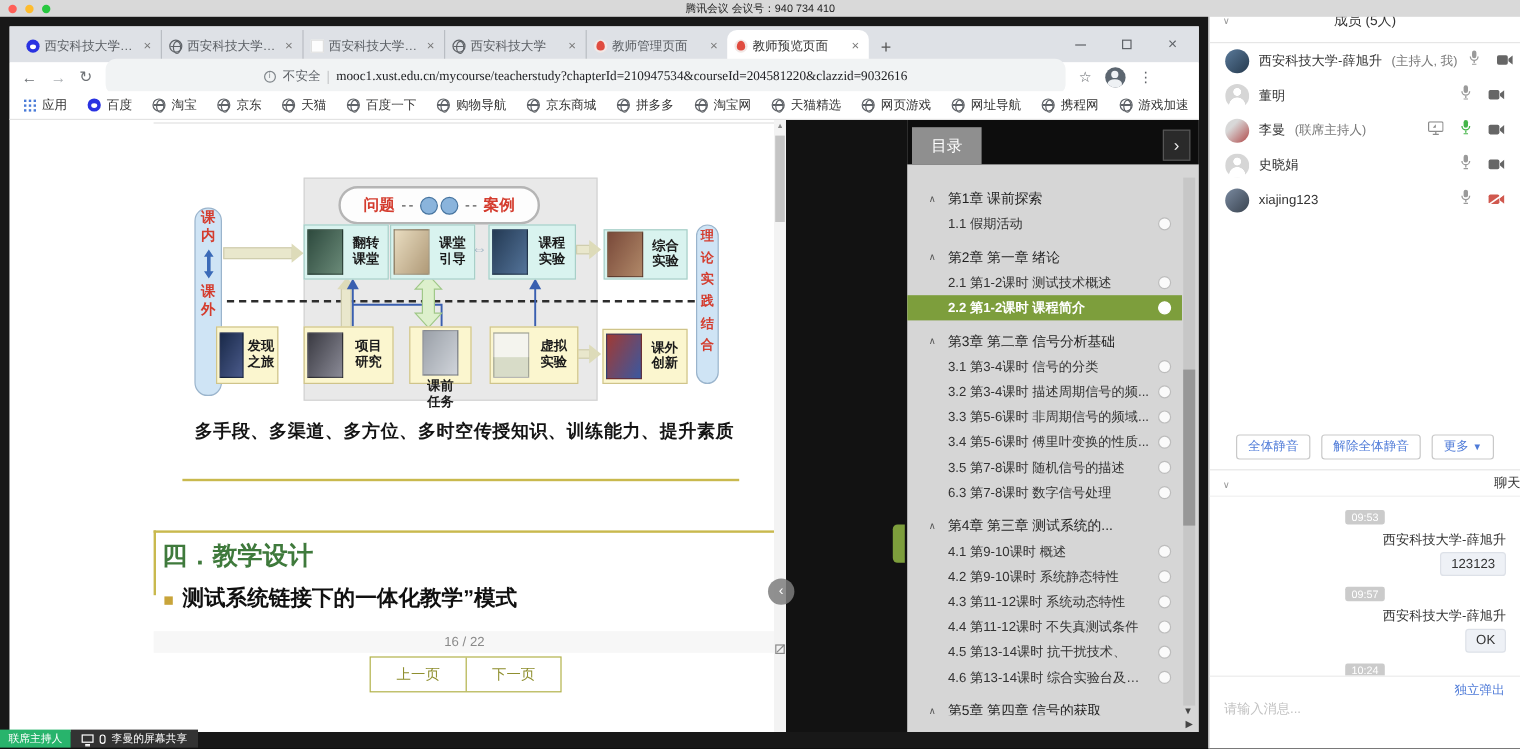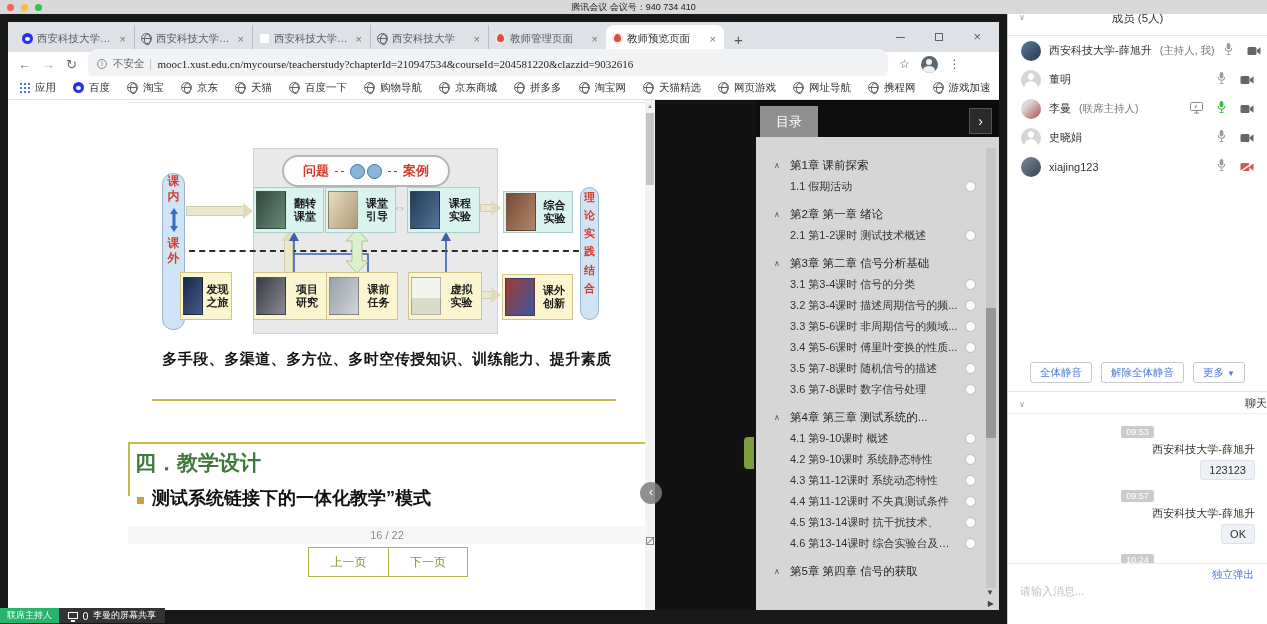--- a/index.html
+++ b/index.html
@@ -39,21 +39,21 @@
   .newtab { font-size:15px; color:#555; padding:0 10px 4px 10px; }
   .winctl { margin-left:auto; display:flex; align-items:center; gap:30px; padding:0 18px; height:30px; }
   .wmin { width:9px; border-top:1px solid #5f6368; }
   .wmax { width:8px; height:8px; border:1px solid #5f6368; }
   .wclose { font-size:13px; color:#5f6368; line-height:10px; }
 
   
   .addrbar { position:absolute; left:0; top:30px; width:100%; height:24px; background:#fff; display:flex; align-items:center; padding:0 10px; gap:11px; }
   .nav-g { font-size:13px; color:#6d7175; }
   .nav-g.dim { color:#aeb2b6; }
-  .urlpill { flex:1; max-width:800px; height:30px; background:#f1f3f4; border-radius:9px; display:flex; align-items:center; padding:0 9px; gap:6px; }
+  .urlpill { flex:1; max-width:800px; height:30px; background:#f1f3f4; border-radius:9px; display:flex; align-items:center; padding:0 9px; gap:6px;justify-content:center; }
   .info-i { width:10px; height:10px; border:1px solid #80868b; border-radius:50%; color:#80868b; font-size:7px; line-height:8px; text-align:center; flex:0 0 auto; }
   .sec-label { font-size:10.5px; color:#5f6368; white-space:nowrap; }
   .url-sep { width:1px; height:11px; background:#c6c8ca; }
   .url-text { font-size:11px; color:#202124; white-space:nowrap; overflow:hidden;font-family:Liberation Serif, serif; }
   .star-ico { font-size:12px; color:#5f6368; }
   .prof-ico { width:17px; height:17px; border-radius:50%; background:#5c6670; position:relative; overflow:hidden; }
   .prof-ico::before { content:""; position:absolute; left:5.5px; top:3px; width:6px; height:6px; border-radius:50%; background:#eef1f4; }
   .prof-ico::after { content:""; position:absolute; left:2.5px; top:10px; width:12px; height:8px; border-radius:50%; background:#eef1f4; }
   .dots-ico { font-size:12px; color:#5f6368; letter-spacing:0; }
 
@@ -385,21 +385,21 @@
             </div>
 
             <div class="ylb" style="left:52px; width:52px;">
               <span class="ph ph-sm ph-disc"></span>
               <span class="boxlab">发现之旅</span>
             </div>
             <div class="ylb" style="left:125px; width:75px;">
               <span class="ph ph-proj"></span>
               <span class="boxlab">项目研究</span>
             </div>
-            <div class="ylb" style="left:198px; width:72px;">
+            <div class="ylb" style="left:213px; width:52px;flex-direction:column;">
               <span class="ph ph-pret"></span>
               <span class="boxlab">课前任务</span>
             </div>
             <div class="ylb" style="left:280px; width:74px;">
               <span class="ph ph-virt"></span>
               <span class="boxlab">虚拟实验</span>
             </div>
             <div class="ylb" style="left:374px; top:162px; width:71px; height:46px;">
               <span class="ph ph-innov"></span>
               <span class="boxlab">课外创新</span>
@@ -448,20 +448,24 @@
                 <span class="radio"></span>
               </div>
               <div class="toc-ch">
                 <span class="toc-caret">∧</span>
                 <span>第2章 第一章 绪论</span>
               </div>
               <div class="toc-sec">
                 <span class="lab">2.1 第1-2课时 测试技术概述</span>
                 <span class="radio"></span>
               </div>
+              <div class="toc-sec sel">
+                <span class="lab">2.2 第1-2课时 课程简介</span>
+                <span class="radio"></span>
+              </div>
               <div class="toc-ch">
                 <span class="toc-caret">∧</span>
                 <span>第3章 第二章 信号分析基础</span>
               </div>
               <div class="toc-sec">
                 <span class="lab">3.1 第3-4课时 信号的分类</span>
                 <span class="radio"></span>
               </div>
               <div class="toc-sec">
                 <span class="lab">3.2 第3-4课时 描述周期信号的频...</span>
@@ -473,21 +477,21 @@
               </div>
               <div class="toc-sec">
                 <span class="lab">3.4 第5-6课时 傅里叶变换的性质...</span>
                 <span class="radio"></span>
               </div>
               <div class="toc-sec">
                 <span class="lab">3.5 第7-8课时 随机信号的描述</span>
                 <span class="radio"></span>
               </div>
               <div class="toc-sec">
-                <span class="lab">3.6 第7-8课时 数字信号处理</span>
+                <span class="lab">6.3 第7-8课时 数字信号处理</span>
                 <span class="radio"></span>
               </div>
               <div class="toc-ch">
                 <span class="toc-caret">∧</span>
                 <span>第4章 第三章 测试系统的...</span>
               </div>
               <div class="toc-sec">
                 <span class="lab">4.1 第9-10课时 概述</span>
                 <span class="radio"></span>
               </div>

